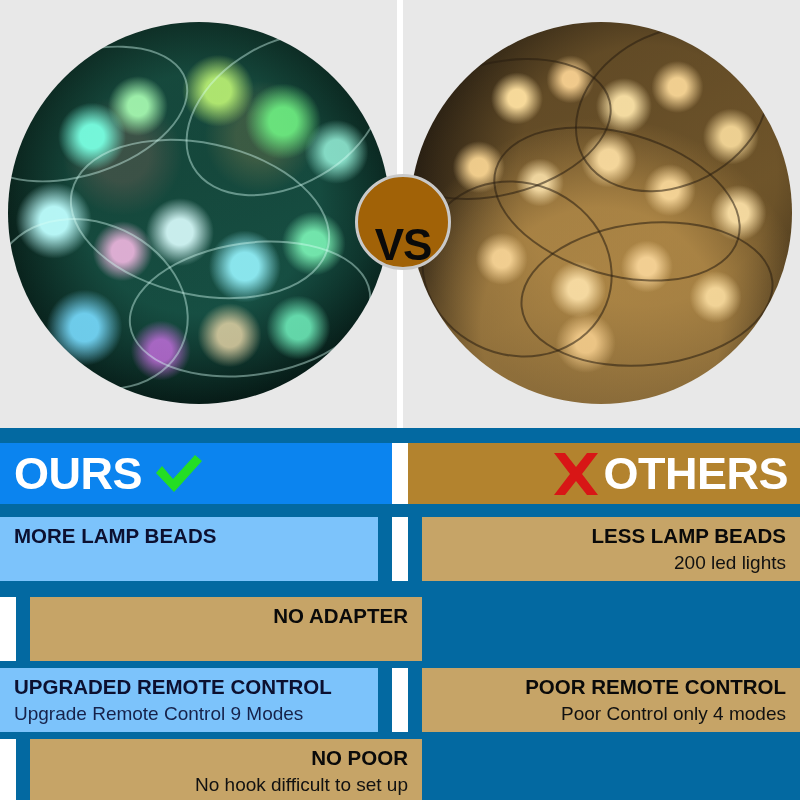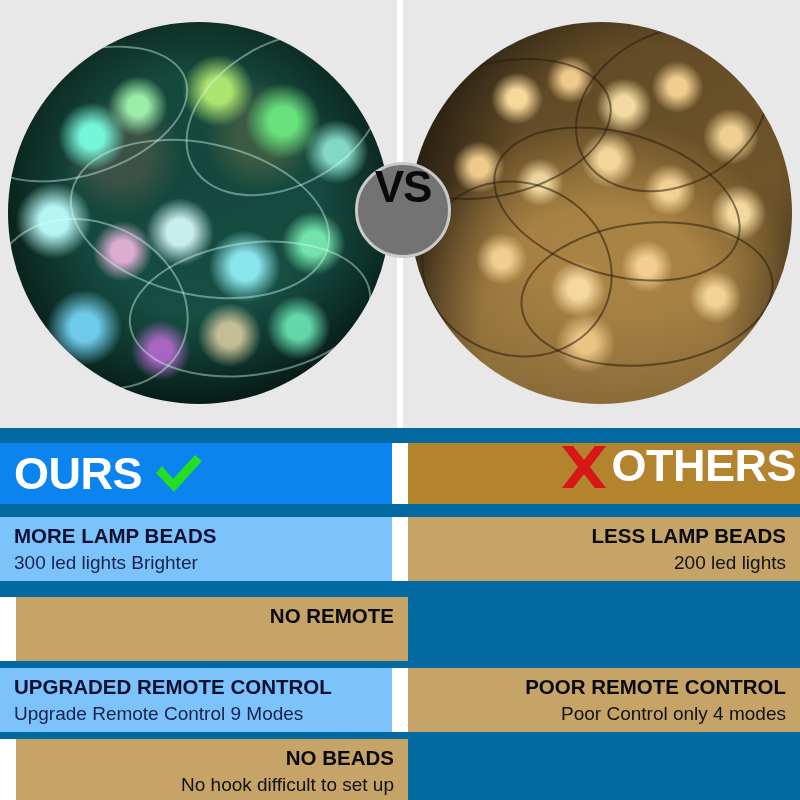--- a/index.html
+++ b/index.html
@@ -114,29 +114,29 @@
   .img-others .wire {
     position: absolute;
     border: 2px solid rgba(40,30,16,.55);
     border-radius: 50%;
   }
 
   
   .vs-badge {
     position: absolute;
     left: 355px;
-    top: 162px;
+    top: 174px;
     width: 96px;
     height: 96px;
     border-radius: 50%;
-    background: #737373;
+    background: #a16207;
     border: 3px solid #c9c9c9;
     box-sizing: border-box;
     display: flex;
-    align-items: flex-start;
+    align-items: flex-end;
     justify-content: center;
     z-index: 5;
   }
   .vs-badge span {
     font-family: "Liberation Sans", sans-serif;
     font-weight: bold;
     font-size: 44px;
     letter-spacing: -1px;
     color: #0a0a0a;
     line-height: 1;
@@ -168,37 +168,37 @@
   .header-band { top: 15px; height: 61px; }
   .head-ours {
     background: #0b84ef;
     display: flex;
     align-items: center;
     padding-left: 14px;
   }
   .head-others {
     background: #b3832e;
     display: flex;
-    align-items: flex-start;
+    align-items: center;
     justify-content: flex-end;
-    padding-right: 4px;
+    padding-right: 12px;
   }
   .head-text {
     font-family: "Liberation Sans", sans-serif;
     font-weight: bold;
     font-size: 45px;
     line-height: 1;
     color: #ffffff;
     letter-spacing: -0.5px;
   }
   .check-icon { margin-left: 10px; display: block; }
   .x-icon { display: block; margin-right: 2px; }
 
   
-  .row-band { height: 64px; }
+  .row-band { height: 64px; gap: 14px; }
   .cell-ours {
     background: #7cc3fb;
     padding: 5px 14px 0 14px;
     text-align: left;
   }
   .cell-others {
     background: #c6a467;
     padding: 5px 14px 16px 14px;
     text-align: right;
   }
@@ -273,50 +273,49 @@
         <svg class="x-icon" width="50" height="48" viewBox="0 0 50 48">
           <path d="M3 3 L14 3 L25 17 L36 3 L47 3 L31 24 L47 45 L36 45 L25 31 L14 45 L3 45 L19 24 Z" fill="#d81616"></path>
         </svg>
         <span class="head-text">OTHERS</span>
       </div>
     </div>
 
     <div class="band row-band" style="top:89px;">
       <div class="cell cell-ours">
         <div class="feat-title">MORE LAMP BEADS</div>
-        <div class="feat-sub">300 led lights Brighter</div>
       </div>
       <div class="cell gap"></div>
       <div class="cell cell-others">
         <div class="feat-title">LESS LAMP BEADS</div>
         <div class="feat-sub">200 led lights</div>
       </div>
     </div>
 
     <div class="band row-band" style="top:169px;">
       <div class="cell gap"></div>
       <div class="cell cell-others">
-        <div class="feat-title">NO REMOTE</div>
+        <div class="feat-title">NO ADAPTER</div>
       </div>
     </div>
 
     <div class="band row-band" style="top:240px;">
       <div class="cell cell-ours">
         <div class="feat-title">UPGRADED REMOTE CONTROL</div>
         <div class="feat-sub">Upgrade Remote Control 9 Modes</div>
       </div>
       <div class="cell gap"></div>
       <div class="cell cell-others">
         <div class="feat-title">POOR REMOTE CONTROL</div>
         <div class="feat-sub">Poor Control only 4 modes</div>
       </div>
     </div>
 
     <div class="band row-band" style="top:311px; height:61px;">
       <div class="cell gap"></div>
       <div class="cell cell-others">
-        <div class="feat-title">NO BEADS</div>
+        <div class="feat-title">NO POOR</div>
         <div class="feat-sub">No hook difficult to set up</div>
       </div>
     </div>
 
   </div>
 </div>
 
 </body></html>

